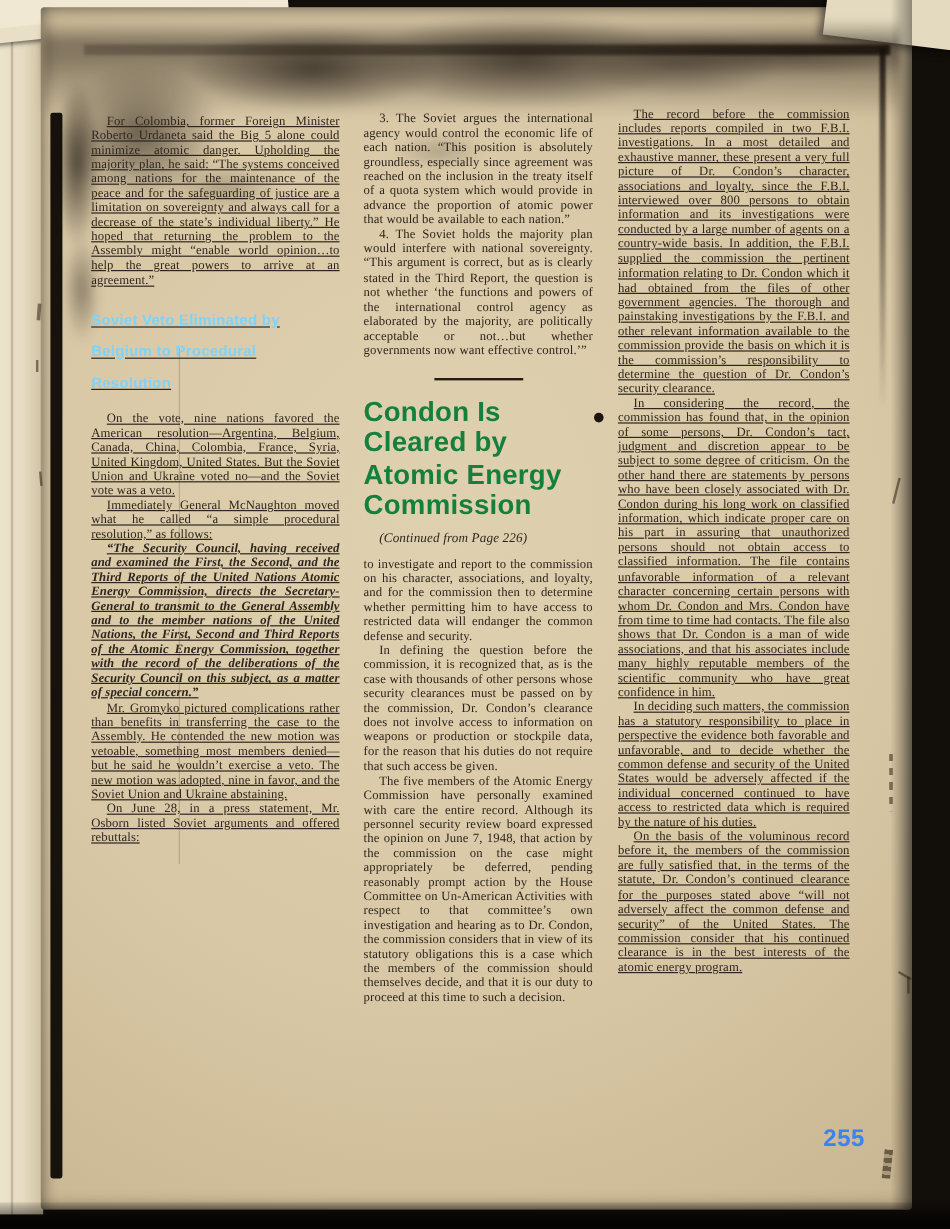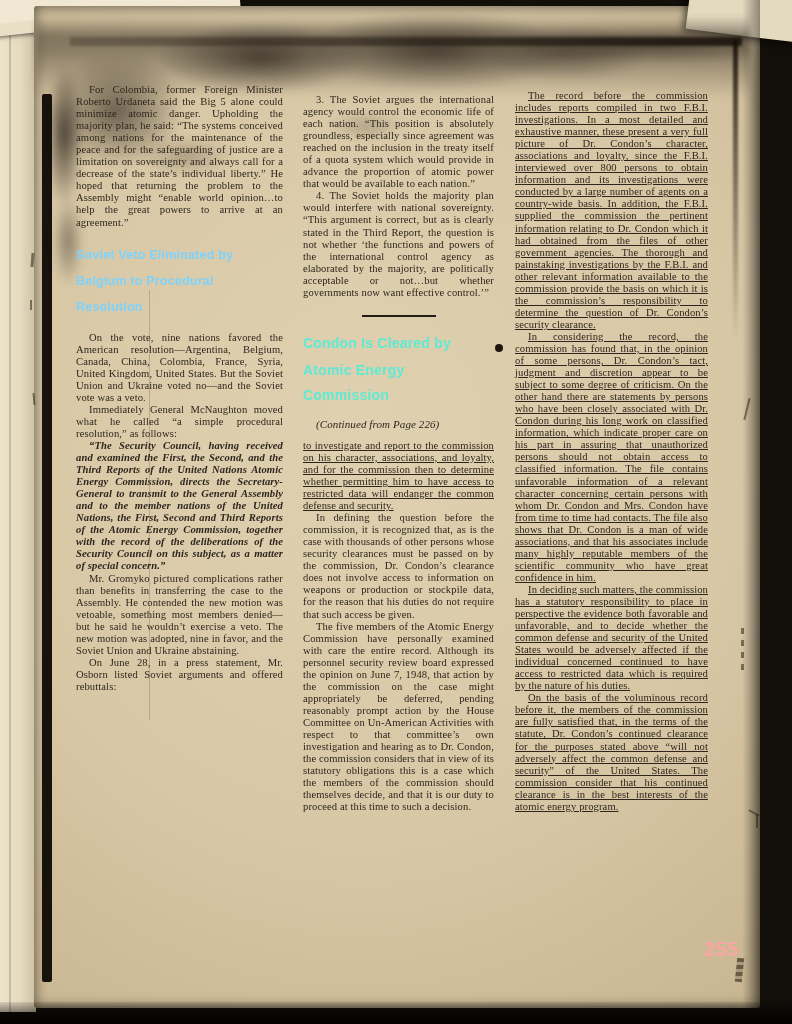--- a/index.html
+++ b/index.html
@@ -75,47 +75,47 @@
       to bottom, rgba(45,32,20,.55) 0 6px, transparent 6px 12px);}
   .mark-r3a{left:748px;top:812px;width:12px;height:2px;transform:rotate(30deg);}
   .mark-r3b{left:756px;top:814px;width:2px;height:14px;}
   .mark-r4{left:736px;top:958px;width:7px;height:24px;transform:rotate(6deg);
     background:repeating-linear-gradient(to bottom, rgba(40,28,17,.6) 0 4px, rgba(40,28,17,.2) 4px 7px);}
 
   
   .col{position:absolute;color:var(--ink);font-size:10.6px;line-height:12.05px;
     text-align:justify;letter-spacing:.1px;}
   .col p{text-indent:13px;}
-  .col p.noind{text-indent:0;text-decoration:underline;}
-  #col1{left:76px;top:84px;width:207px;}
+  .col p.noind{text-indent:0;}
+  #col1{left:76px;top:96px;width:207px;text-decoration:underline;}
   #col2{left:303px;top:94px;width:191px;}
   #col3{left:515px;top:90px;width:193px;text-decoration:underline;}
 
   .subhead{font-family:"Liberation Sans", sans-serif;font-weight:bold;
     color:#7dd3fc;font-size:12.5px;line-height:26px;text-align:left;
     margin-top:13px;letter-spacing:.2px;}
   .subhead + .subhead{margin-top:0;}
   .after-head{margin-top:12px;}
 
   .quote{font-style:italic;font-weight:bold;}
 
   .divider{width:74px;height:2px;background:#241c14;margin:16px auto 0;}
   .bighead{font-family:"Liberation Sans", sans-serif;font-weight:bold;
-    color:#5eead4;font-size:14px;line-height:25px;text-align:left;
+    color:#15803d;font-size:23px;line-height:25px;text-align:left;
     letter-spacing:.2px;margin-top:14px;}
   .bighead.second{margin-top:2px;}
   .continued{font-style:italic;font-weight:normal;
     font-size:11px;margin:10px 0 10px;text-indent:0;}
 
   .end-dot{position:absolute;left:495px;top:344px;width:8px;height:8px;
     border-radius:50%;background:#1c150f;}
 
-  .page-number{position:absolute;left:704px;top:938px;
+  .page-number{position:absolute;left:686px;top:938px;
     font-family:"Liberation Sans", sans-serif;font-weight:bold;
-    font-size:20px;color:#fca5a5;letter-spacing:.5px;}
+    font-size:20px;color:#3b82f6;letter-spacing:.5px;}
 
   .bottom-shadow{position:absolute;left:0;top:1002px;width:792px;height:22px;
     background:linear-gradient(to bottom, rgba(0,0,0,.1), rgba(0,0,0,.85));}
 </style>
 </head>
 <body>
 
 <div class="photo">
 
   <div class="stack-left"></div>

